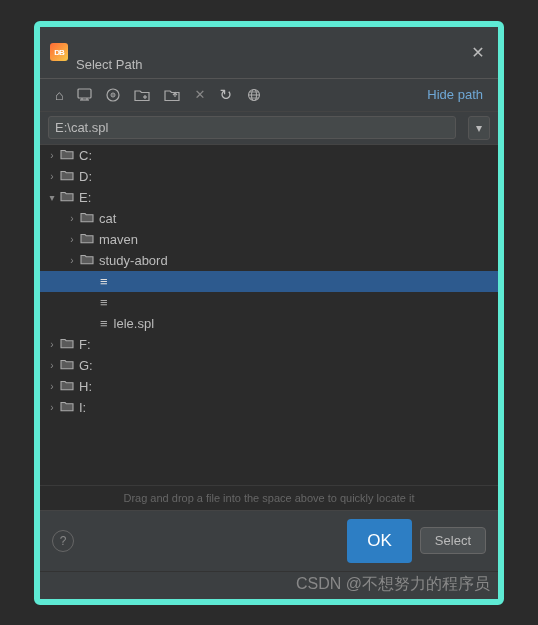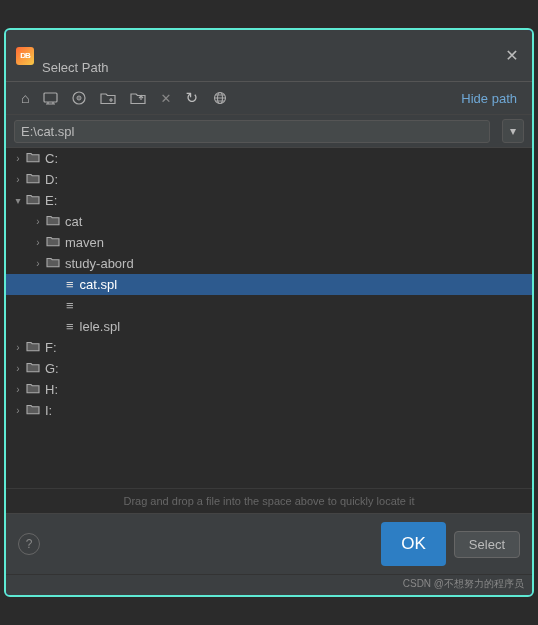--- a/index.html
+++ b/index.html
@@ -6,23 +6,23 @@
     body {
       background: #2b2b2b;
       display: flex;
       justify-content: center;
       align-items: center;
       width: 538px;
       height: 625px;
       font-family: 'Segoe UI', Arial, sans-serif;
     }
     .dialog {
-      width: 530px;
+      width: 470px;
       background: #1d4ed8;
-      border: 2px solid #5eead4;
+      border: 6px solid #5eead4;
       border-radius: 6px;
       overflow: hidden;
       display: flex;
       flex-direction: column;
     }
     .title-bar {
       background: #3c3f41;
       display: flex;
       align-items: center;
       padding: 6px 10px;
@@ -202,21 +202,21 @@
       padding: 5px 14px;
       border-radius: 4px;
       font-size: 13px;
       cursor: pointer;
     }
     .watermark {
       background: #3c3f41;
       text-align: right;
       padding: 2px 8px 4px;
       color: #888;
-      font-size: 10px;
+      font-size: 16px;
       border-top: 1px solid #333;
     }
   </style>
 </head>
 <body>
 
 <div class="dialog">
 
   <div class="title-bar">
     <div class="title-bar-icon">
@@ -331,21 +331,20 @@
         <span class="chevron">›</span>
         <span class="item-icon" style="margin-right: 5px;"><svg width="14" height="12" viewBox="0 0 14 12" fill="none" xmlns="http://www.w3.org/2000/svg">
       <path d="M1 2.5h4l1.2 1.2H13v7H1V2.5z" stroke="#aaa" stroke-width="1.1" fill="#5a5a5a"></path>
     </svg></span>
         <span class="item-label">study-abord</span>
       </div>
       <div class="tree-item selected">
         <span class="indent" style="width: 44px;"></span>
         <span class="chevron"></span>
         <span class="item-icon" style="color: rgb(221, 221, 221); margin-right: 6px;">≡</span>
-        <span class="item-label">cat.spl</span>
       </div>
       <div class="tree-item">
         <span class="indent" style="width: 44px;"></span>
         <span class="chevron"></span>
         <span class="item-icon" style="color: rgb(170, 170, 170); margin-right: 6px;">≡</span>
       </div>
       <div class="tree-item">
         <span class="indent" style="width: 44px;"></span>
         <span class="chevron"></span>
         <span class="item-icon" style="color: rgb(170, 170, 170); margin-right: 6px;">≡</span>

